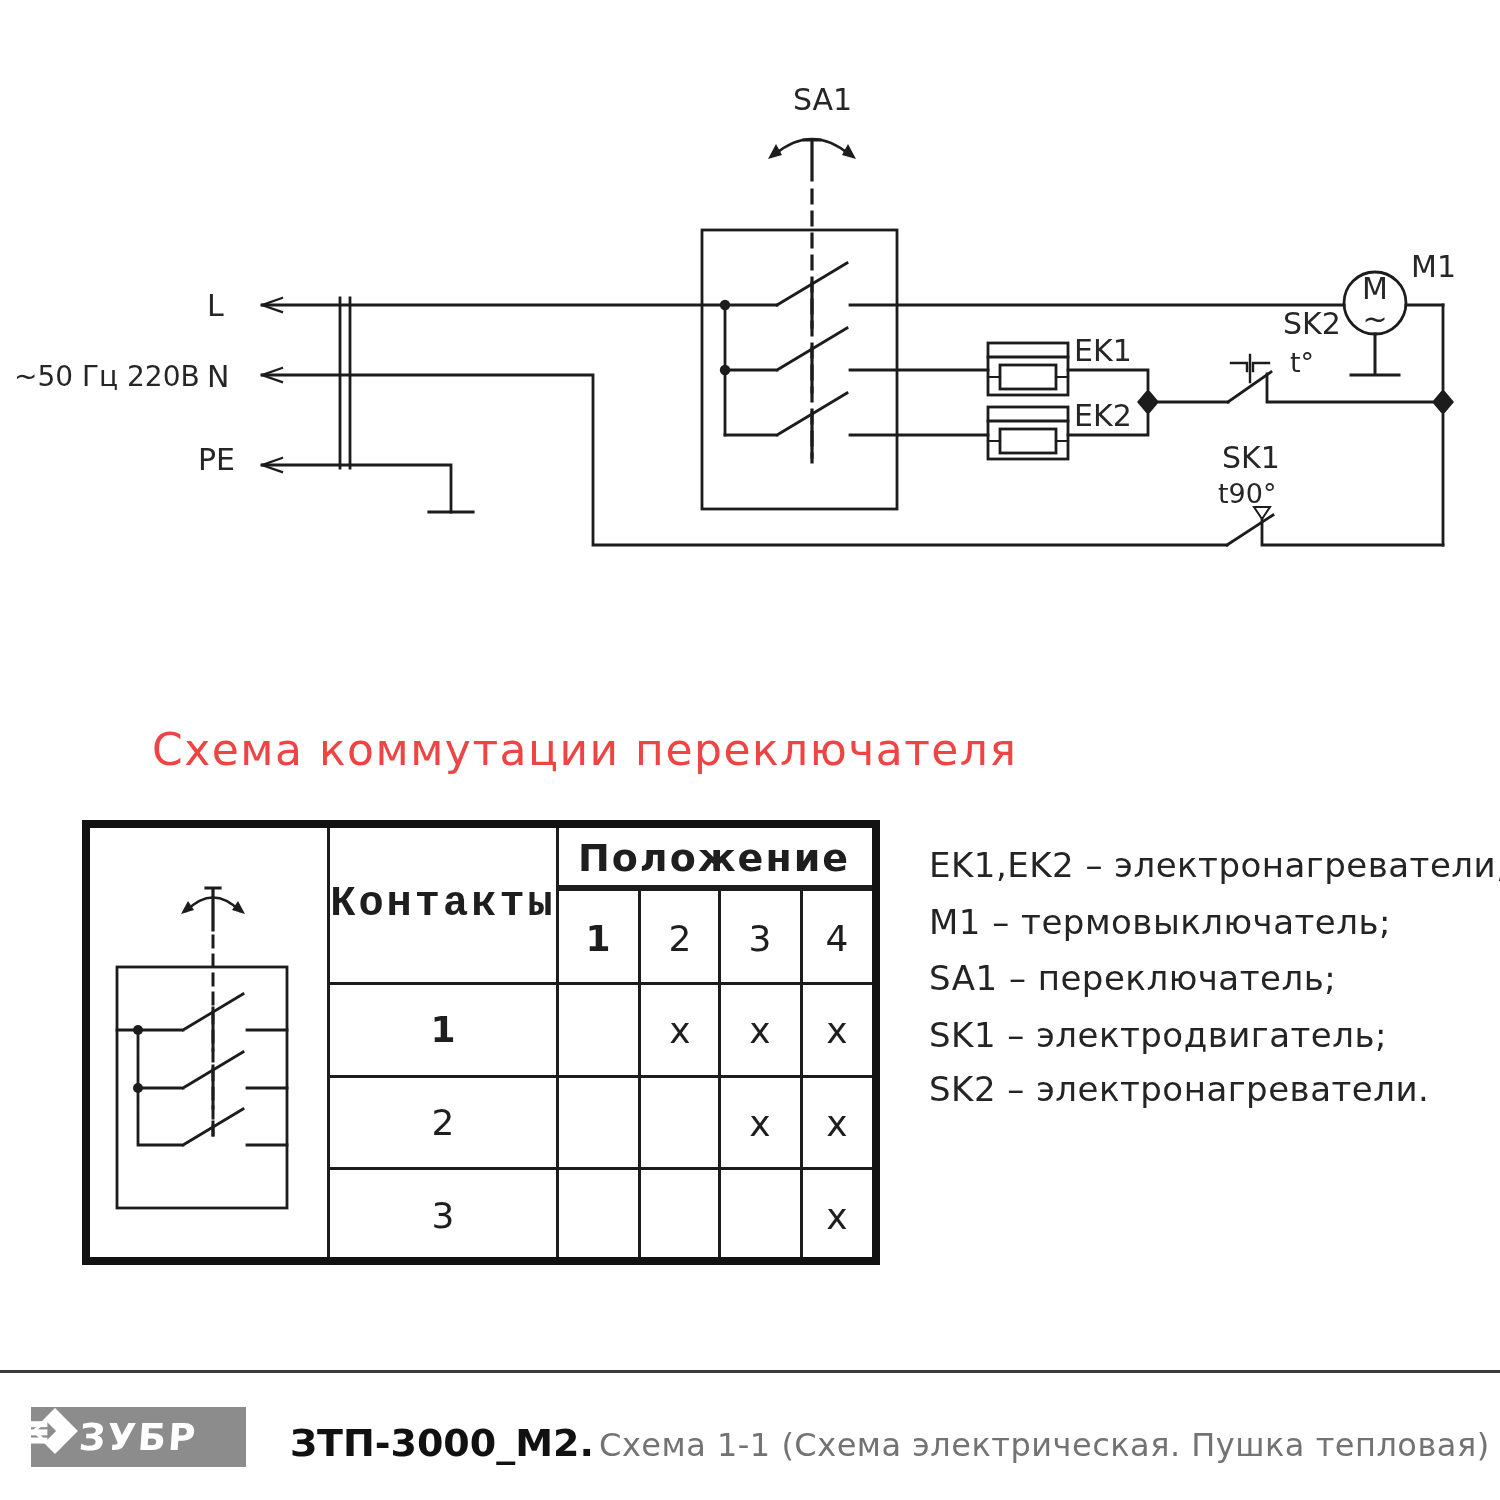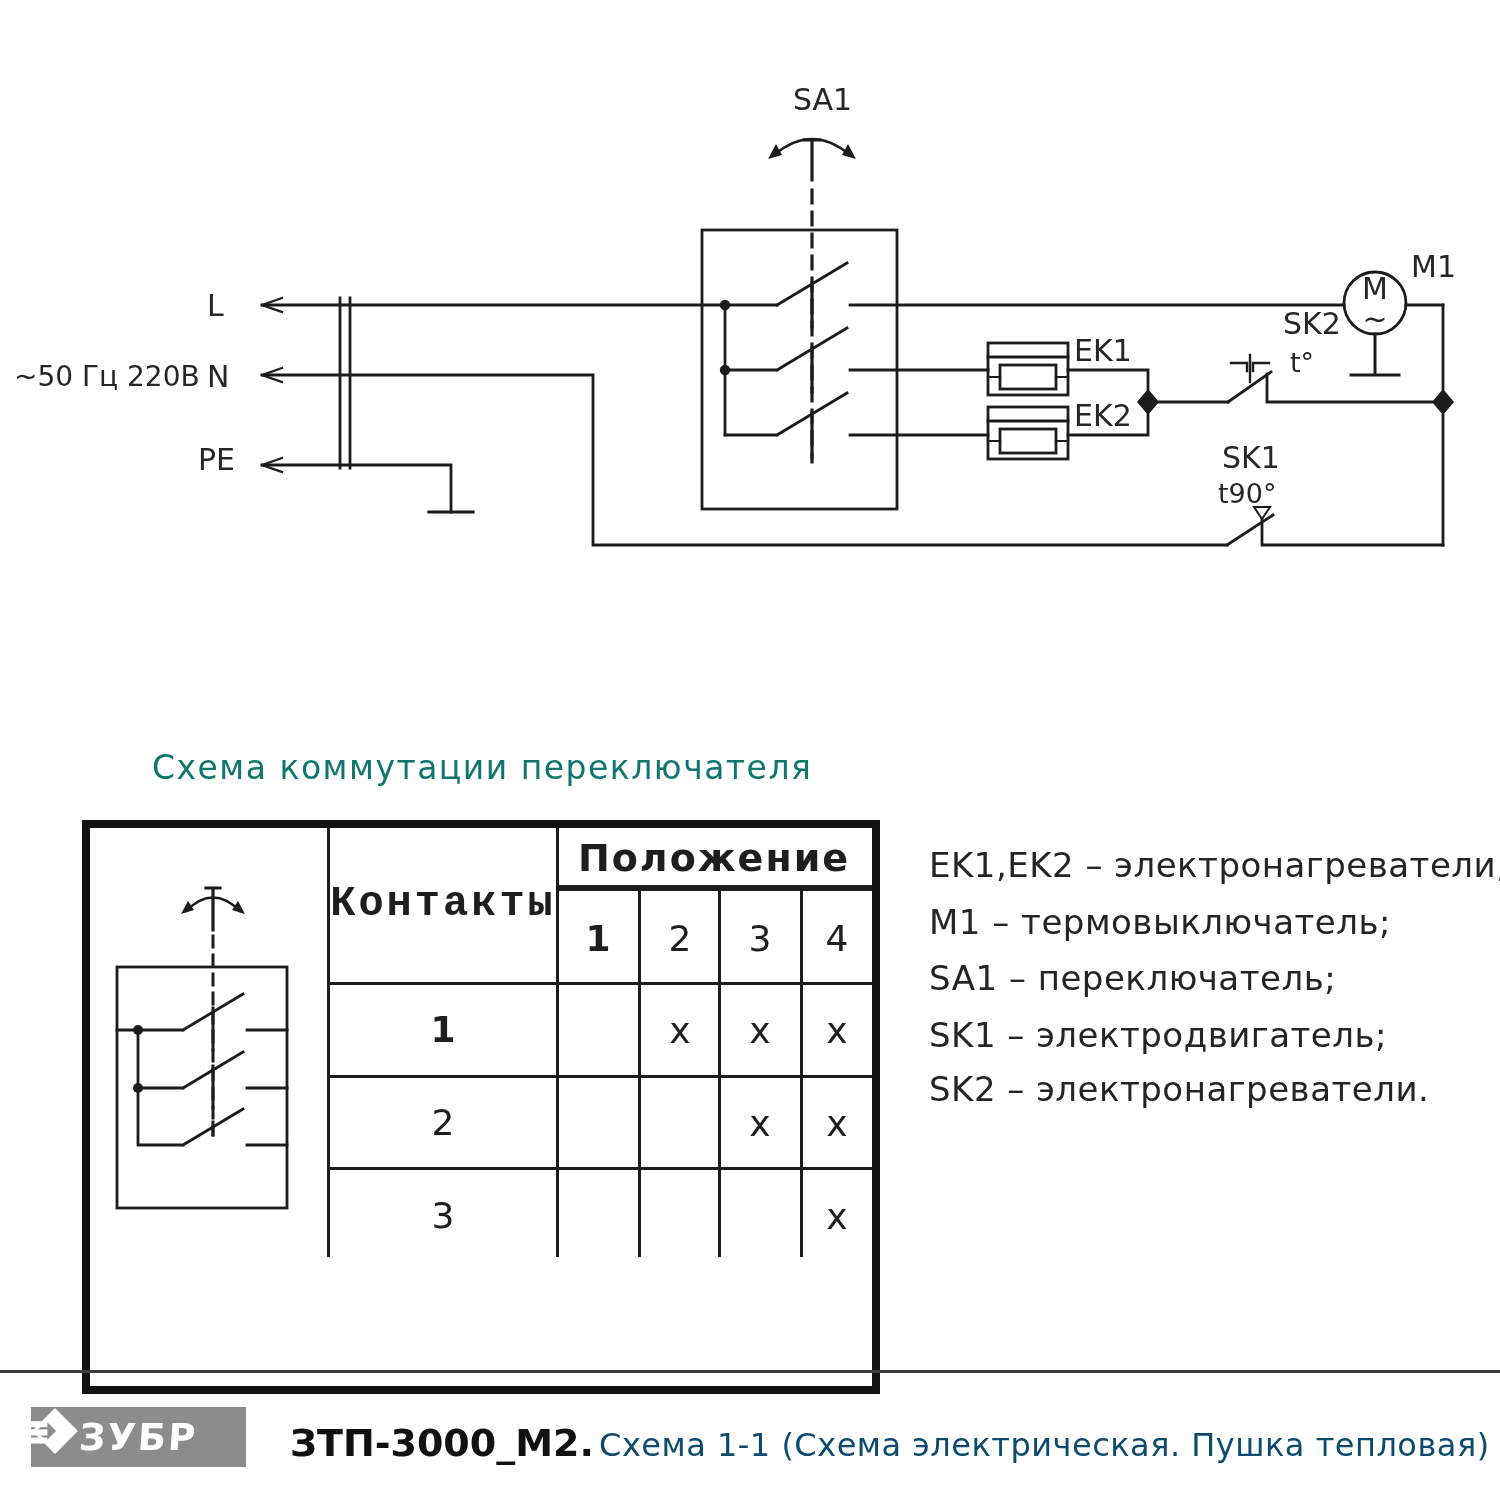--- a/index.html
+++ b/index.html
@@ -4,39 +4,39 @@
 <style>
   html,body{margin:0;padding:0;background:#fff;}
   #page{position:relative;width:1500px;height:1500px;background:#ffffff;overflow:hidden;
         font-family:"DejaVu Sans",sans-serif;color:#222;}
   svg{position:absolute;left:0;top:0;}
   svg text{fill:#262626;font-family:"DejaVu Sans",sans-serif;}
   .t30{font-size:30px;}
   .t27{font-size:27px;}
   .t28{font-size:28px;}
   
-  #commutation-table{position:absolute;left:82px;top:820px;width:798px;height:574px;
+  #commutation-table{position:absolute;left:82px;top:820px;width:798px;height:445px;
     border:8px solid #121212;box-sizing:border-box;}
   .vline,.hline{position:absolute;background:#1c1c1c;}
   .cell-text{position:absolute;transform:translate(-50%,-50%);font-size:36px;color:#1e1e1e;white-space:nowrap;}
   .hdr{font-weight:bold;}
   .bold1{font-weight:bold;}
-  #table-title{position:absolute;left:152px;top:748px;font-size:33px;letter-spacing:1.5px;
-    color:#0f766e;white-space:nowrap;}
+  #table-title{position:absolute;left:152px;top:724px;font-size:44px;letter-spacing:1.5px;
+    color:#ef4444;white-space:nowrap;}
   
   .legend-line{position:absolute;left:929px;font-size:34px;color:#242424;white-space:nowrap;letter-spacing:0.5px;}
   
   #footer-divider{position:absolute;left:0;top:1370px;width:1500px;height:3px;background:#3c3c3c;}
   #zubr-logo{position:absolute;left:31px;top:1407px;width:215px;height:60px;background:#8c8c8c;
     display:flex;align-items:center;justify-content:center;gap:6px;}
   #zubr-logo .brand{color:#ffffff;font-weight:bold;font-size:37px;letter-spacing:2px;
     font-family:"DejaVu Sans",sans-serif;transform:skewX(-4deg);}
   #footer-text{position:absolute;left:290px;top:1421px;white-space:nowrap;}
   #footer-text .model{font-weight:bold;font-size:38px;color:#111;}
-  #footer-text .desc{font-size:32px;color:#0c4a6e;letter-spacing:0.5px;margin-top:12px;}
+  #footer-text .desc{font-size:32px;color:#737373;letter-spacing:0.5px;margin-top:12px;}
 </style>
 </head>
 <body>
 
 <div id="page">
 
   <svg width="1500" height="1500" viewBox="0 0 1500 1500">
     <g stroke="#1c1c1c" stroke-width="2.8" fill="none" stroke-linecap="square">
 
       <g>

